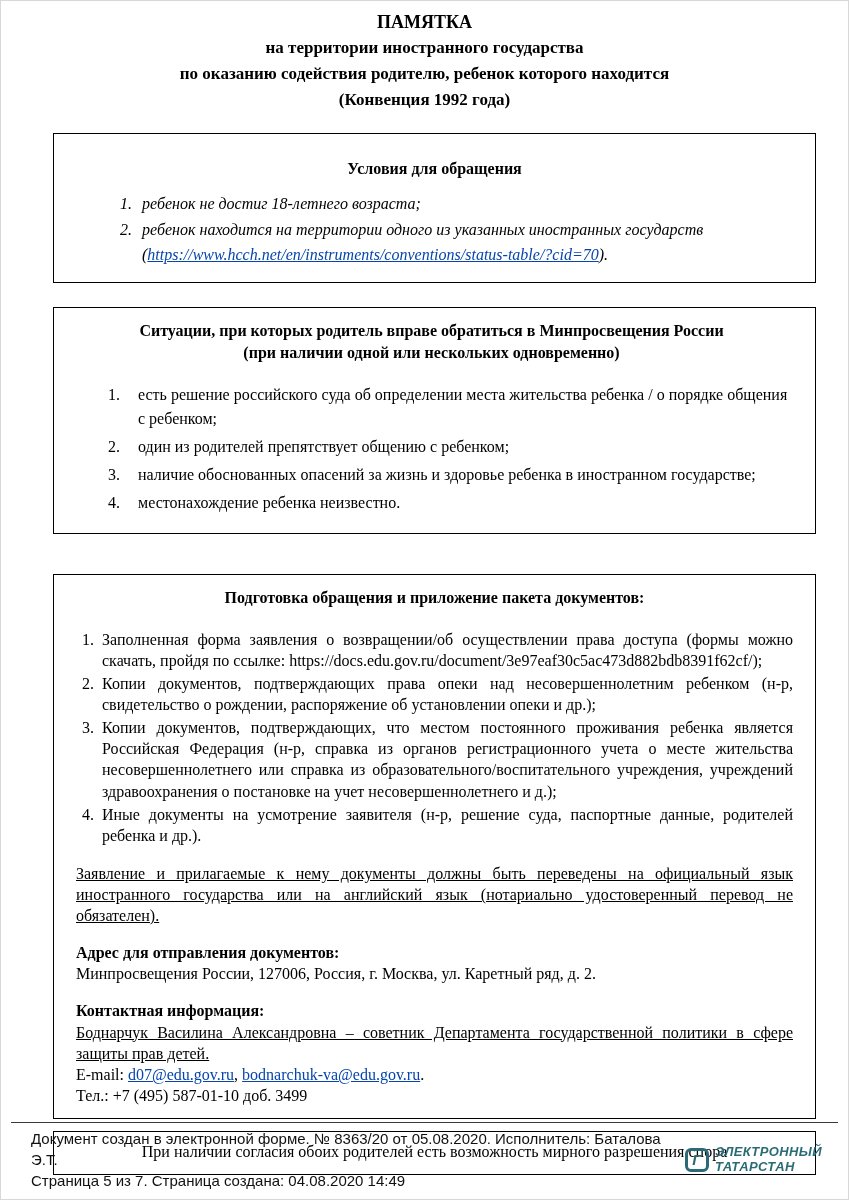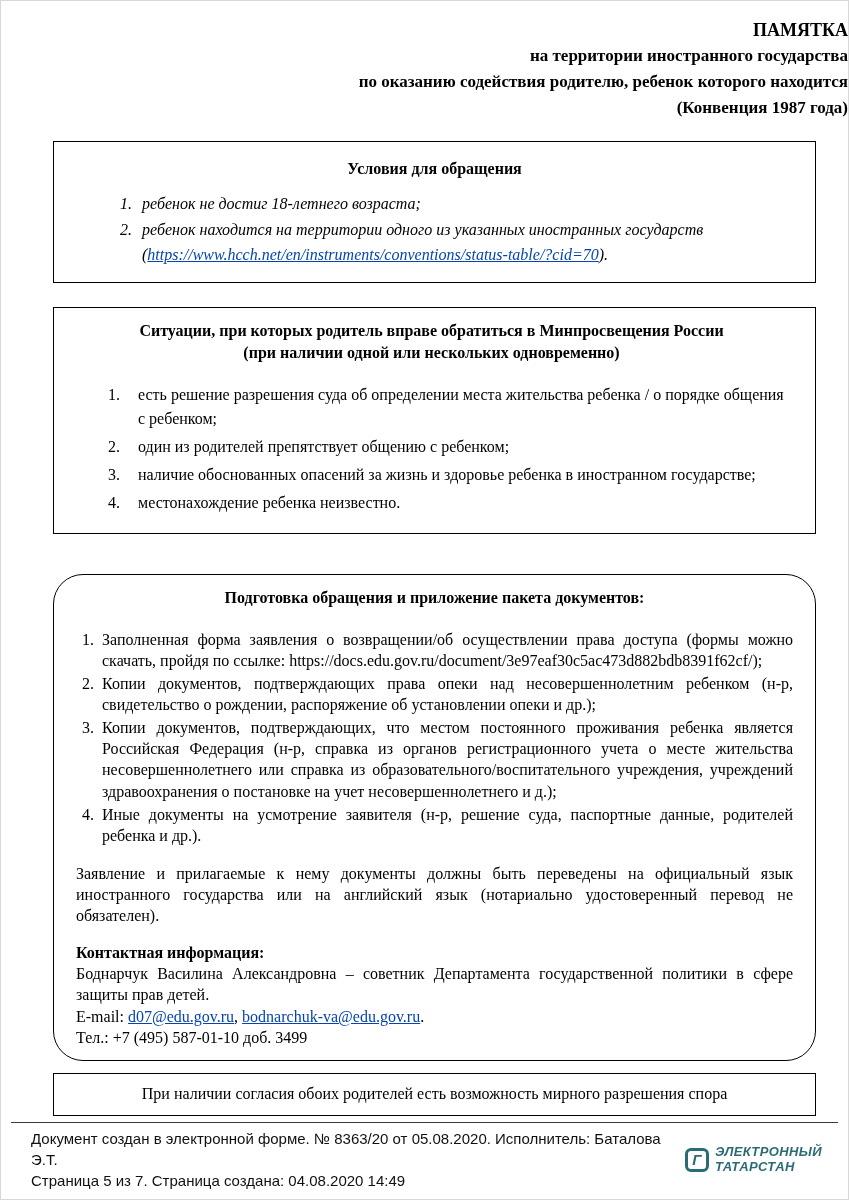--- a/index.html
+++ b/index.html
@@ -8,56 +8,56 @@
     width: 849px;
     height: 1200px;
     box-sizing: border-box;
     background: #ffffff;
     border: 1px solid #d8d8d8;
     font-family: "Liberation Serif", serif;
     font-size: 16px;
     color: #000;
     overflow: hidden;
   }
-  .title { text-align: right; font-weight: 700; padding-top: 16px; }
+  .title { text-align: center; font-weight: 700; padding-top: 8px; }
   .title .t-main { font-size: 18px; line-height: 26px; }
   .title .t-sub  { font-size: 17px; line-height: 26px; }
 
   .box {
     border: 1px solid #000;
     margin-left: 52px;
     margin-right: 32px;
     box-sizing: border-box;
   }
   .box-heading {
     font-size: 16px;
     font-weight: 700;
     text-align: center;
     margin: 12px 24px 0 24px;
     line-height: 1.35;
   }
   .bold { font-weight: 700; }
   .link { color: var(--color-link, #0645ad); text-decoration: underline; cursor: pointer; }
 
   
-  .box1 { margin-top: 20px; padding: 4px 26px 10px 26px; }
+  .box1 { margin-top: 20px; padding: 12px 26px 10px 26px; }
   .box1 ol { margin: 12px 0 4px 0; padding-left: 56px; }
   .box1 li { line-height: 1.55; padding-left: 6px; margin-bottom: 2px; font-style: italic; }
 
   
   .box2 { margin-top: 24px; padding: 0 26px 14px 20px; }
   .box2 ol { margin: 20px 0 4px 0; padding-left: 50px; }
   .box2 li { line-height: 1.5; padding-left: 14px; margin-bottom: 4px; }
 
   
-  .box3 { margin-top: 40px; padding: 0 22px 12px 22px; border-radius: 30px; }
+  .box3 { margin-top: 40px; padding: 0 22px 12px 22px; }
   .box3 ol { margin: 20px 0 0 0; padding-left: 22px; text-align: justify; }
   .box3 li { line-height: 1.32; padding-left: 4px; margin-bottom: 2px; font-family: Liberation Serif, serif; }
   .box3 .para { margin: 17px 0 0 0; line-height: 1.32; }
-  .box3 .justify { text-align: justify; }
+  .box3 .justify { text-align: justify; text-decoration: underline; }
   .para-group { margin-top: 16px; line-height: 1.32; }
   .review-term { margin-bottom: 10px !important; }
 
   
   .box4 { margin-top: 12px; padding: 9px 28px 10px 28px; text-align: center; }
   .box4 p { margin: 0; line-height: 1.42; }
 
   
   .footer {
     position: absolute;
@@ -95,55 +95,59 @@
 </style>
 </head>
 <body>
 
 <div class="page">
 
   <header class="title">
     <div class="t-main">ПАМЯТКА</div>
     <div class="t-sub">на территории иностранного государства</div>
     <div class="t-sub">по оказанию содействия родителю, ребенок которого находится</div>
-    <div class="t-sub">(Конвенция 1987 года)</div>
+    <div class="t-sub">(Конвенция 1992 года)</div>
   </header>
 
   <section class="box box1">
     <h2 class="box-heading">Условия для обращения</h2>
     <ol>
       <li><span>ребенок не достиг 18-летнего возраста;</span></li>
       <li><span>ребенок находится на территории одного из указанных иностранных государств (</span><a class="link">https://www.hcch.net/en/instruments/conventions/status-table/?cid=70</a><span>).</span></li>
     </ol>
   </section>
 
   <section class="box box2">
     <h2 class="box-heading">
       <span>Ситуации, при которых родитель вправе обратиться в Минпросвещения России</span><br>
       <span>(при наличии одной или нескольких одновременно)</span>
     </h2>
     <ol>
-      <li>есть решение разрешения суда об определении места жительства ребенка / о порядке общения с ребенком;</li>
+      <li>есть решение российского суда об определении места жительства ребенка / о порядке общения с ребенком;</li>
       <li>один из родителей препятствует общению с ребенком;</li>
       <li>наличие обоснованных опасений за жизнь и здоровье ребенка в иностранном государстве;</li>
       <li>местонахождение ребенка неизвестно.</li>
     </ol>
   </section>
 
   <section class="box box3">
     <h2 class="box-heading">Подготовка обращения и приложение пакета документов:</h2>
     <ol>
       <li>Заполненная форма заявления о возвращении/об осуществлении права доступа (формы можно скачать, пройдя по ссылке: https://docs.edu.gov.ru/document/3e97eaf30c5ac473d882bdb8391f62cf/);</li>
       <li>Копии документов, подтверждающих права опеки над несовершеннолетним ребенком (н-р, свидетельство о рождении, распоряжение об установлении опеки и др.);</li>
       <li>Копии документов, подтверждающих, что местом постоянного проживания ребенка является Российская Федерация (н-р, справка из органов регистрационного учета о месте жительства несовершеннолетнего или справка из образовательного/воспитательного учреждения, учреждений здравоохранения о постановке на учет несовершеннолетнего и д.);</li>
       <li>Иные документы на усмотрение заявителя (н-р, решение суда, паспортные данные, родителей ребенка и др.).</li>
     </ol>
 
     <p class="para justify">Заявление и прилагаемые к нему документы должны быть переведены на официальный язык иностранного государства или на английский язык (нотариально удостоверенный перевод не обязателен).</p>
 
+    <div class="para-group">
+      <div class="bold">Адрес для отправления документов:</div>
+      <div>Минпросвещения России, 127006, Россия, г. Москва, ул. Каретный ряд, д. 2.</div>
+    </div>
 
     <div class="para-group">
       <div class="bold">Контактная информация:</div>
       <div class="justify">Боднарчук Василина Александровна – советник Департамента государственной политики в сфере защиты прав детей.</div>
       <div><span>E-mail: </span><a class="link">d07@edu.gov.ru</a><span>, </span><a class="link">bodnarchuk-va@edu.gov.ru</a><span>.</span></div>
       <div>Тел.: +7 (495) 587-01-10 доб. 3499</div>
     </div>
 
   </section>
 

